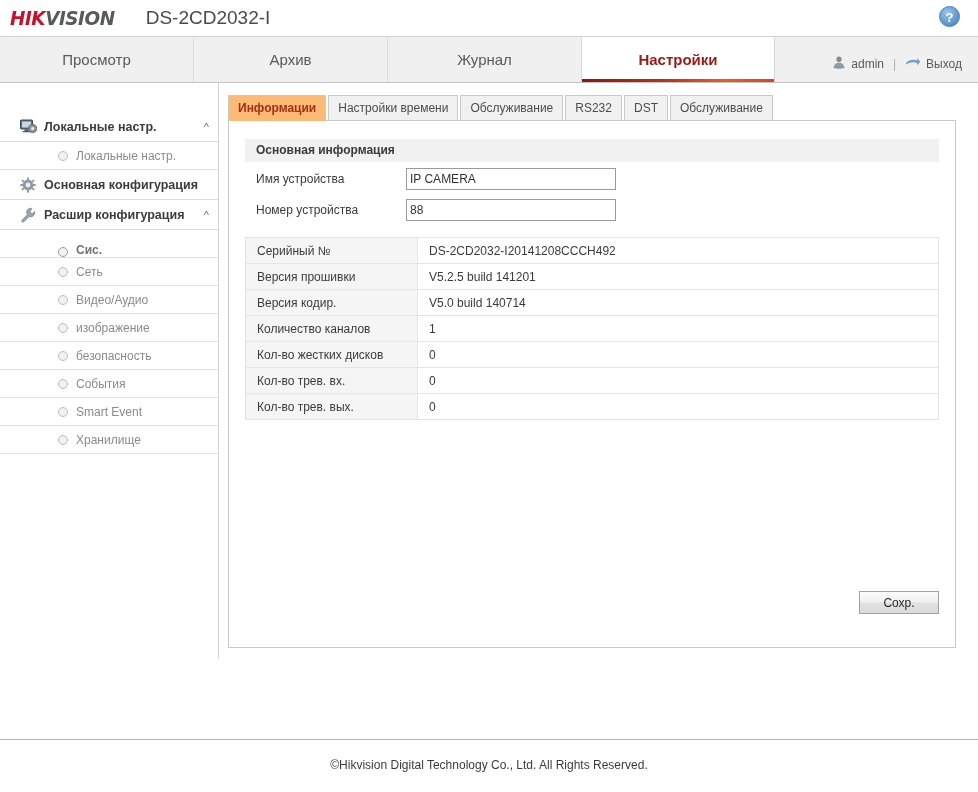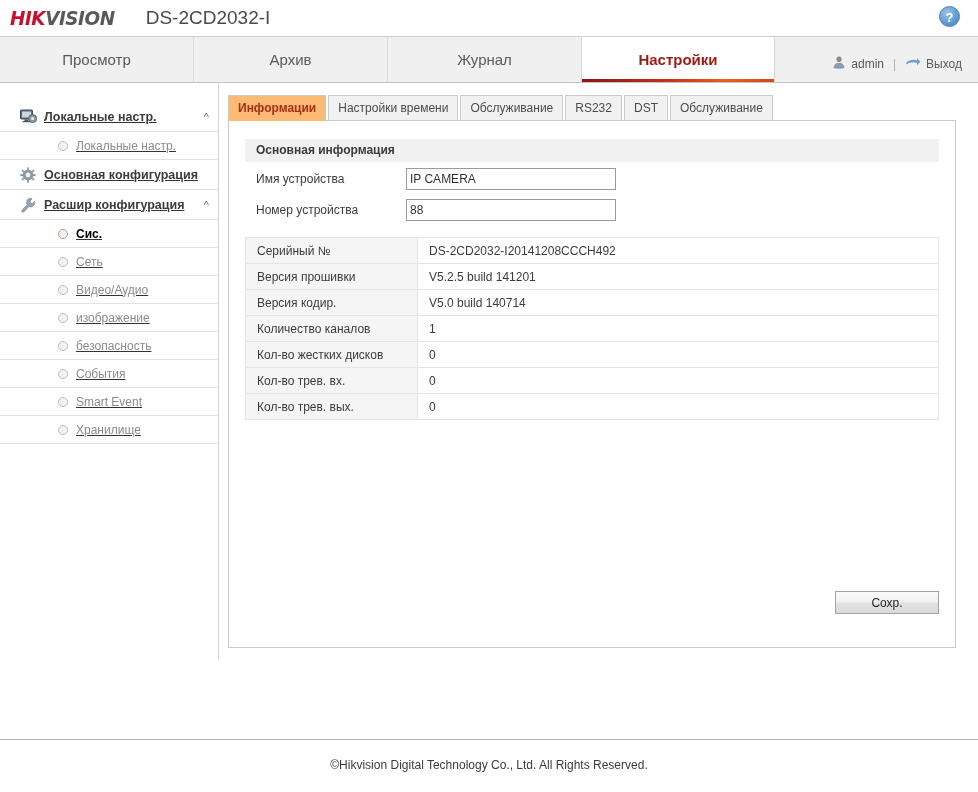--- a/index.html
+++ b/index.html
@@ -132,23 +132,22 @@
     border-bottom: 1px solid #b6b6b6;
     box-sizing: border-box;
     display: flex;
   }
 
   
   .sidebar {
     width: 219px;
     flex: 0 0 219px;
     box-sizing: border-box;
-    padding-top: 19px;
-    position: relative;
-    text-decoration: underline;
+    padding-top: 29px;
+    position: relative;
   }
   .sidebar::after {
     content: "";
     position: absolute;
     right: 0;
     top: 0;
     width: 1px;
     height: 576px;
     background: #d4d4d4;
   }
@@ -188,21 +187,21 @@
     height: 28px;
     display: flex;
     align-items: center;
     padding-left: 58px;
     border-bottom: 1px solid #e2e2e2;
     font-size: 12px;
     color: #8b8b8b;
     cursor: pointer;
     box-sizing: border-box;
   }
-  .side-item.active { color: #000000; font-weight: bold; }
+  .side-item.active { color: #737373; font-weight: bold; align-items: flex-end; }
   .bullet {
     width: 8px;
     height: 8px;
     border-radius: 50%;
     border: 1px solid #bdbdbd;
     background: #f2f2f2;
     margin-right: 8px;
     flex: 0 0 8px;
   }
   .side-item.active .bullet { border-color: #b59a8a; }
@@ -313,21 +312,21 @@
     background: #ffffff;
   }
 
   .btn-row {
     position: absolute;
     right: 16px;
     bottom: 0;
     top: 470px;
   }
   .btn {
-    width: 104px;
+    width: 80px;
     height: 23px;
     font-family: "Liberation Sans", sans-serif;
     font-size: 12px;
     color: #1f1f1f;
     background: linear-gradient(to bottom, #fbfbfb 0%, #f0f0f0 48%, #e2e2e2 52%, #dadada 100%);
     border: 1px solid #a2a2a2;
     cursor: pointer;
     box-sizing: border-box;
   }
 

